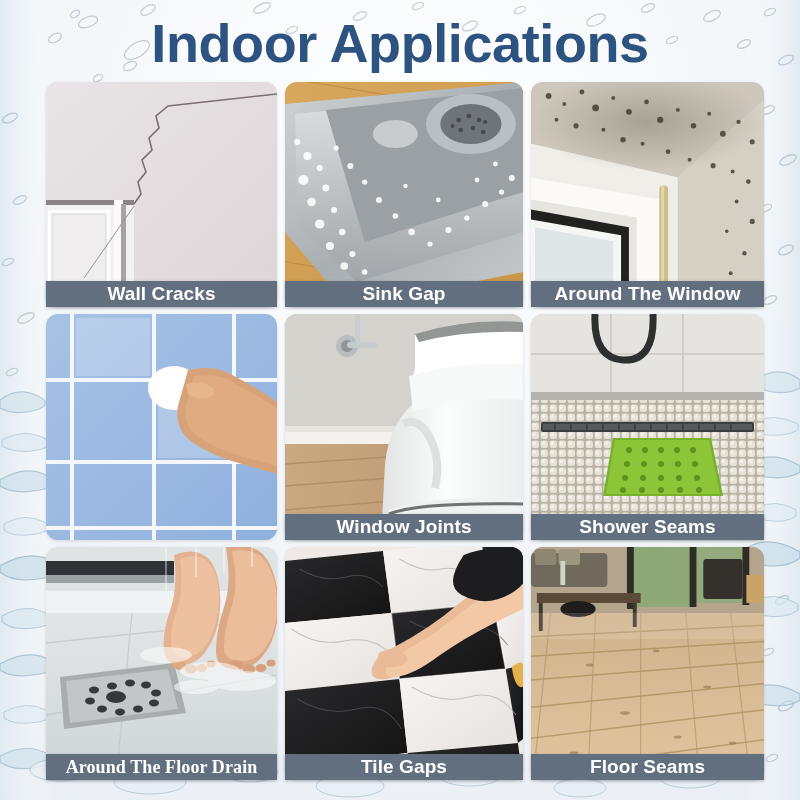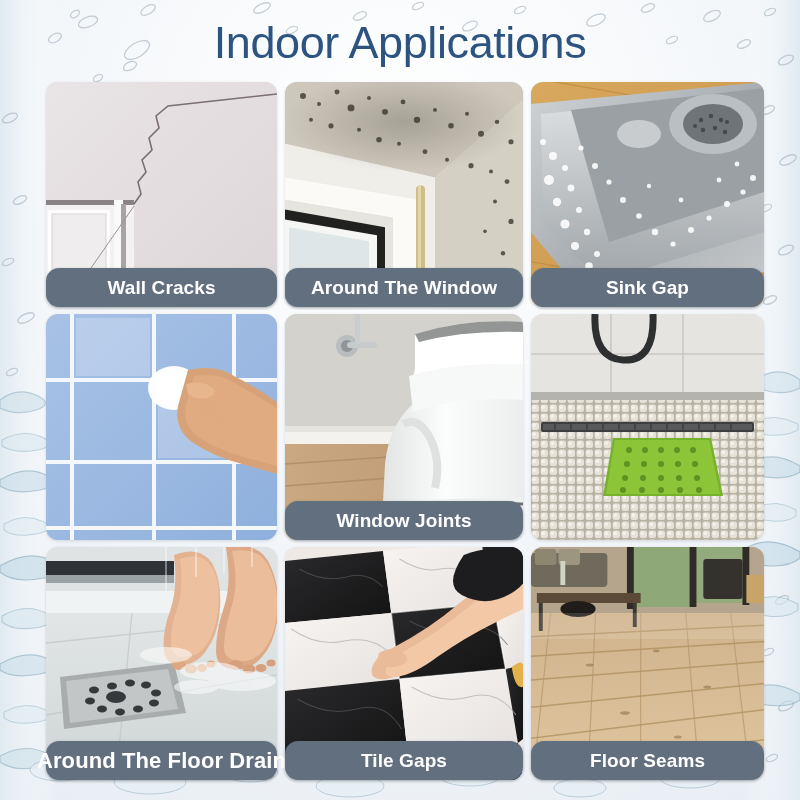--- a/index.html
+++ b/index.html
@@ -18,21 +18,21 @@
       radial-gradient(circle at 50% 18%, #ffffff 0%, #f4f7fa 45%, #e9eef4 100%);
   }
   #bg svg { position:absolute; inset:0; width:100%; height:100%; }
 
   
   .title-wrap {
     position:absolute; left:0; right:0; top:8px; height:70px;
     z-index:3; display:flex; align-items:center; justify-content:center;
   }
   .title {
-    font-size:45px; font-weight:normal; color:#2d5480;
+    font-size:54px; font-weight:bold; color:#2d5480;
     letter-spacing:-0.4px;
     text-shadow:0 1px 0 rgba(255,255,255,.75);
     white-space:nowrap;
   }
 
   
   .grid {
     position:absolute; left:46px; top:82px;
     width:710px; height:702px;
     display:grid;
@@ -47,32 +47,32 @@
     border-radius:12px;
     overflow:hidden;
     background:#ddd;
     box-shadow:0 1px 3px rgba(60,70,85,.18);
   }
   .photo svg { width:100%; height:100%; display:block; }
 
   
   .label {
     position:absolute; left:0; right:0; bottom:0;
-    height:39px;
+    height:26px;
     background:#616f7f;
-    border-radius:13px;
+    border-radius:0;
     display:flex; align-items:center; justify-content:center;
     color:#ffffff; font-size:19px; font-weight:bold;
     letter-spacing:.1px;
     box-shadow:0 1px 3px rgba(40,50,65,.3);
     z-index:4;
     white-space:nowrap;
     padding:0 6px;
   }
-  .cell:nth-child(7) .label { font-size:22px; }
+  .cell:nth-child(7) .label { font-size:18px;font-family:Liberation Serif, serif; }
 </style>
 </head>
 <body>
 
 <div id="bg">
   <div class="base"></div>
   <svg viewBox="0 0 800 800" preserveAspectRatio="none">
     <defs>
       <linearGradient id="dropG" x1="0" y1="0" x2="0" y2="1">
         <stop offset="0" stop-color="#ffffff" stop-opacity="0"></stop>
@@ -181,20 +181,98 @@
         <rect x="68" y="118" width="9" height="107" fill="#fbfafa"></rect>
         <rect x="75" y="122" width="5" height="103" fill="#a9a2a5"></rect>
         <rect x="2" y="128" width="62" height="97" fill="#ffffff"></rect>
         <rect x="6" y="132" width="54" height="93" fill="#f0edee" stroke="#d7d2d4"></rect>
         <path d="M88 122 L95 112 L92 100 L100 90 L96 78 L106 68 L103 56 L113 46 L110 34 L122 24 L231 12" fill="none" stroke="#7b6f70" stroke-width="1.6"></path>
         <path d="M88 124 L70 150 L52 176 L38 196" fill="none" stroke="#9b9092" stroke-width="1"></path>
         <rect x="0" y="0" width="231" height="225" fill="none"></rect>
       </svg>
     </div>
     <div class="label">Wall Cracks</div>
+  </div>
+
+  <div class="cell">
+    <div class="photo">
+      <svg viewBox="0 0 233 225" preserveAspectRatio="none">
+        <defs>
+          <linearGradient id="wood" x1="0" y1="0" x2="1" y2="1">
+            <stop offset="0" stop-color="#d8a85e"></stop>
+              <stop offset="1" stop-color="#c89548"></stop>
+            </linearGradient>
+          <linearGradient id="steel" x1="0" y1="0" x2="1" y2="1">
+            <stop offset="0" stop-color="#cfd3d6"></stop>
+              <stop offset=".5" stop-color="#a9aeb2"></stop>
+            <stop offset="1" stop-color="#c6cacd"></stop>
+            </linearGradient>
+          <linearGradient id="steel2" x1="0" y1="0" x2="0" y2="1">
+            <stop offset="0" stop-color="#e3e6e8"></stop>
+              <stop offset="1" stop-color="#9ea3a7"></stop>
+            </linearGradient>
+        </defs>
+        <rect width="233" height="225" fill="url(#wood)"></rect>
+        <g stroke="#b07f36" stroke-width="1.2" opacity=".55">
+          <path d="M-10 40 L243 84"></path>
+            <path d="M-10 86 L243 130"></path>
+            <path d="M-10 132 L243 176"></path>
+          <path d="M-10 178 L243 222"></path>
+            <path d="M-10 -6 L243 38"></path>
+        </g>
+        <path d="M0 22 L233 0 V190 L62 225 L0 150 Z" fill="url(#steel)"></path>
+        <path d="M10 32 L233 10 V150 L70 200 L12 140 Z" fill="url(#steel2)" opacity=".85"></path>
+        <path d="M40 28 L233 6 V110 L78 160 Z" fill="#9ba0a4"></path>
+        <ellipse cx="182" cy="42" rx="44" ry="30" fill="#babfc3"></ellipse>
+        <ellipse cx="182" cy="42" rx="30" ry="20" fill="#6f7479"></ellipse>
+        <g fill="#45494d">
+          <circle cx="170" cy="38" r="2.2"></circle>
+            <circle cx="180" cy="34" r="2.2"></circle>
+            <circle cx="190" cy="38" r="2.2"></circle>
+          <circle cx="172" cy="48" r="2.2"></circle>
+            <circle cx="184" cy="46" r="2.2"></circle>
+            <circle cx="194" cy="50" r="2.2"></circle>
+          <circle cx="164" cy="44" r="2"></circle>
+            <circle cx="196" cy="40" r="2"></circle>
+        </g>
+        <ellipse cx="108" cy="52" rx="22" ry="14" fill="#e6e9eb" opacity=".6"></ellipse>
+        <g fill="#ffffff" opacity=".88">
+          <circle cx="22" cy="74" r="4"></circle>
+            <circle cx="34" cy="86" r="3"></circle>
+            <circle cx="18" cy="98" r="5"></circle>
+          <circle cx="40" cy="106" r="3.4"></circle>
+            <circle cx="26" cy="120" r="4.2"></circle>
+            <circle cx="48" cy="128" r="3"></circle>
+          <circle cx="34" cy="142" r="4.6"></circle>
+            <circle cx="56" cy="150" r="3.2"></circle>
+            <circle cx="44" cy="164" r="4"></circle>
+          <circle cx="66" cy="172" r="3"></circle>
+            <circle cx="58" cy="184" r="3.8"></circle>
+            <circle cx="78" cy="190" r="2.8"></circle>
+          <circle cx="12" cy="60" r="3"></circle>
+            <circle cx="50" cy="66" r="2.6"></circle>
+            <circle cx="64" cy="84" r="3"></circle>
+          <circle cx="78" cy="100" r="2.6"></circle>
+            <circle cx="92" cy="118" r="3"></circle>
+            <circle cx="108" cy="134" r="2.8"></circle>
+          <circle cx="124" cy="150" r="3.2"></circle>
+            <circle cx="142" cy="162" r="2.6"></circle>
+            <circle cx="160" cy="148" r="3"></circle>
+          <circle cx="178" cy="136" r="2.6"></circle>
+            <circle cx="196" cy="122" r="3"></circle>
+            <circle cx="212" cy="110" r="2.6"></circle>
+          <circle cx="222" cy="96" r="3"></circle>
+            <circle cx="206" cy="82" r="2.4"></circle>
+            <circle cx="188" cy="98" r="2.4"></circle>
+          <circle cx="150" cy="118" r="2.4"></circle>
+            <circle cx="118" cy="104" r="2.2"></circle>
+        </g>
+      </svg>
+    </div>
+    <div class="label">Sink Gap</div>
   </div>
 
   <div class="cell">
     <div class="photo">
       <svg viewBox="0 0 238 226" preserveAspectRatio="none">
         <defs>
           <linearGradient id="aw" x1="0" y1="0" x2="0" y2="1">
             <stop offset="0" stop-color="#ddd8cd"></stop>
               <stop offset="1" stop-color="#efece6"></stop>
             </linearGradient>
@@ -247,98 +325,20 @@
         <path d="M4 146 L84 160 V226 H4 Z" fill="#dfe6e8"></path>
         <rect x="131" y="104" width="9" height="122" rx="4" fill="#cdbe8a"></rect>
         <rect x="133" y="104" width="3" height="122" fill="#e2d6aa"></rect>
       </svg>
     </div>
     <div class="label">Around The Window</div>
   </div>
 
   <div class="cell">
     <div class="photo">
-      <svg viewBox="0 0 233 225" preserveAspectRatio="none">
-        <defs>
-          <linearGradient id="wood" x1="0" y1="0" x2="1" y2="1">
-            <stop offset="0" stop-color="#d8a85e"></stop>
-              <stop offset="1" stop-color="#c89548"></stop>
-            </linearGradient>
-          <linearGradient id="steel" x1="0" y1="0" x2="1" y2="1">
-            <stop offset="0" stop-color="#cfd3d6"></stop>
-              <stop offset=".5" stop-color="#a9aeb2"></stop>
-            <stop offset="1" stop-color="#c6cacd"></stop>
-            </linearGradient>
-          <linearGradient id="steel2" x1="0" y1="0" x2="0" y2="1">
-            <stop offset="0" stop-color="#e3e6e8"></stop>
-              <stop offset="1" stop-color="#9ea3a7"></stop>
-            </linearGradient>
-        </defs>
-        <rect width="233" height="225" fill="url(#wood)"></rect>
-        <g stroke="#b07f36" stroke-width="1.2" opacity=".55">
-          <path d="M-10 40 L243 84"></path>
-            <path d="M-10 86 L243 130"></path>
-            <path d="M-10 132 L243 176"></path>
-          <path d="M-10 178 L243 222"></path>
-            <path d="M-10 -6 L243 38"></path>
-        </g>
-        <path d="M0 22 L233 0 V190 L62 225 L0 150 Z" fill="url(#steel)"></path>
-        <path d="M10 32 L233 10 V150 L70 200 L12 140 Z" fill="url(#steel2)" opacity=".85"></path>
-        <path d="M40 28 L233 6 V110 L78 160 Z" fill="#9ba0a4"></path>
-        <ellipse cx="182" cy="42" rx="44" ry="30" fill="#babfc3"></ellipse>
-        <ellipse cx="182" cy="42" rx="30" ry="20" fill="#6f7479"></ellipse>
-        <g fill="#45494d">
-          <circle cx="170" cy="38" r="2.2"></circle>
-            <circle cx="180" cy="34" r="2.2"></circle>
-            <circle cx="190" cy="38" r="2.2"></circle>
-          <circle cx="172" cy="48" r="2.2"></circle>
-            <circle cx="184" cy="46" r="2.2"></circle>
-            <circle cx="194" cy="50" r="2.2"></circle>
-          <circle cx="164" cy="44" r="2"></circle>
-            <circle cx="196" cy="40" r="2"></circle>
-        </g>
-        <ellipse cx="108" cy="52" rx="22" ry="14" fill="#e6e9eb" opacity=".6"></ellipse>
-        <g fill="#ffffff" opacity=".88">
-          <circle cx="22" cy="74" r="4"></circle>
-            <circle cx="34" cy="86" r="3"></circle>
-            <circle cx="18" cy="98" r="5"></circle>
-          <circle cx="40" cy="106" r="3.4"></circle>
-            <circle cx="26" cy="120" r="4.2"></circle>
-            <circle cx="48" cy="128" r="3"></circle>
-          <circle cx="34" cy="142" r="4.6"></circle>
-            <circle cx="56" cy="150" r="3.2"></circle>
-            <circle cx="44" cy="164" r="4"></circle>
-          <circle cx="66" cy="172" r="3"></circle>
-            <circle cx="58" cy="184" r="3.8"></circle>
-            <circle cx="78" cy="190" r="2.8"></circle>
-          <circle cx="12" cy="60" r="3"></circle>
-            <circle cx="50" cy="66" r="2.6"></circle>
-            <circle cx="64" cy="84" r="3"></circle>
-          <circle cx="78" cy="100" r="2.6"></circle>
-            <circle cx="92" cy="118" r="3"></circle>
-            <circle cx="108" cy="134" r="2.8"></circle>
-          <circle cx="124" cy="150" r="3.2"></circle>
-            <circle cx="142" cy="162" r="2.6"></circle>
-            <circle cx="160" cy="148" r="3"></circle>
-          <circle cx="178" cy="136" r="2.6"></circle>
-            <circle cx="196" cy="122" r="3"></circle>
-            <circle cx="212" cy="110" r="2.6"></circle>
-          <circle cx="222" cy="96" r="3"></circle>
-            <circle cx="206" cy="82" r="2.4"></circle>
-            <circle cx="188" cy="98" r="2.4"></circle>
-          <circle cx="150" cy="118" r="2.4"></circle>
-            <circle cx="118" cy="104" r="2.2"></circle>
-        </g>
-      </svg>
-    </div>
-    <div class="label">Sink Gap</div>
-  </div>
-
-  <div class="cell">
-    <div class="photo">
       <svg viewBox="0 0 231 226" preserveAspectRatio="none">
         <defs>
             <linearGradient id="tileb" x1="0" y1="0" x2="1" y2="1">
           <stop offset="0" stop-color="#a8c2e6"></stop>
               <stop offset="1" stop-color="#8fb0dd"></stop>
             </linearGradient>
           </defs>
         <rect width="231" height="226" fill="url(#tileb)"></rect>
         <g stroke="#f4f8fc" stroke-width="4">
           <path d="M26 0 V226"></path>
@@ -471,20 +471,21 @@
           <circle cx="148" cy="164" r="3"></circle>
             <circle cx="166" cy="164" r="3"></circle>
           <circle cx="92" cy="176" r="3"></circle>
             <circle cx="111" cy="176" r="3"></circle>
             <circle cx="130" cy="176" r="3"></circle>
           <circle cx="149" cy="176" r="3"></circle>
             <circle cx="168" cy="176" r="3"></circle>
         </g>
       </svg>
     </div>
+    <div class="label">Shower Seams</div>
   </div>
 
   <div class="cell">
     <div class="photo">
       <svg viewBox="0 0 231 233" preserveAspectRatio="none">
         <defs>
           <linearGradient id="wetf" x1="0" y1="0" x2="0" y2="1">
             <stop offset="0" stop-color="#e9ecec"></stop>
               <stop offset="1" stop-color="#cfd5d6"></stop>
             </linearGradient>

